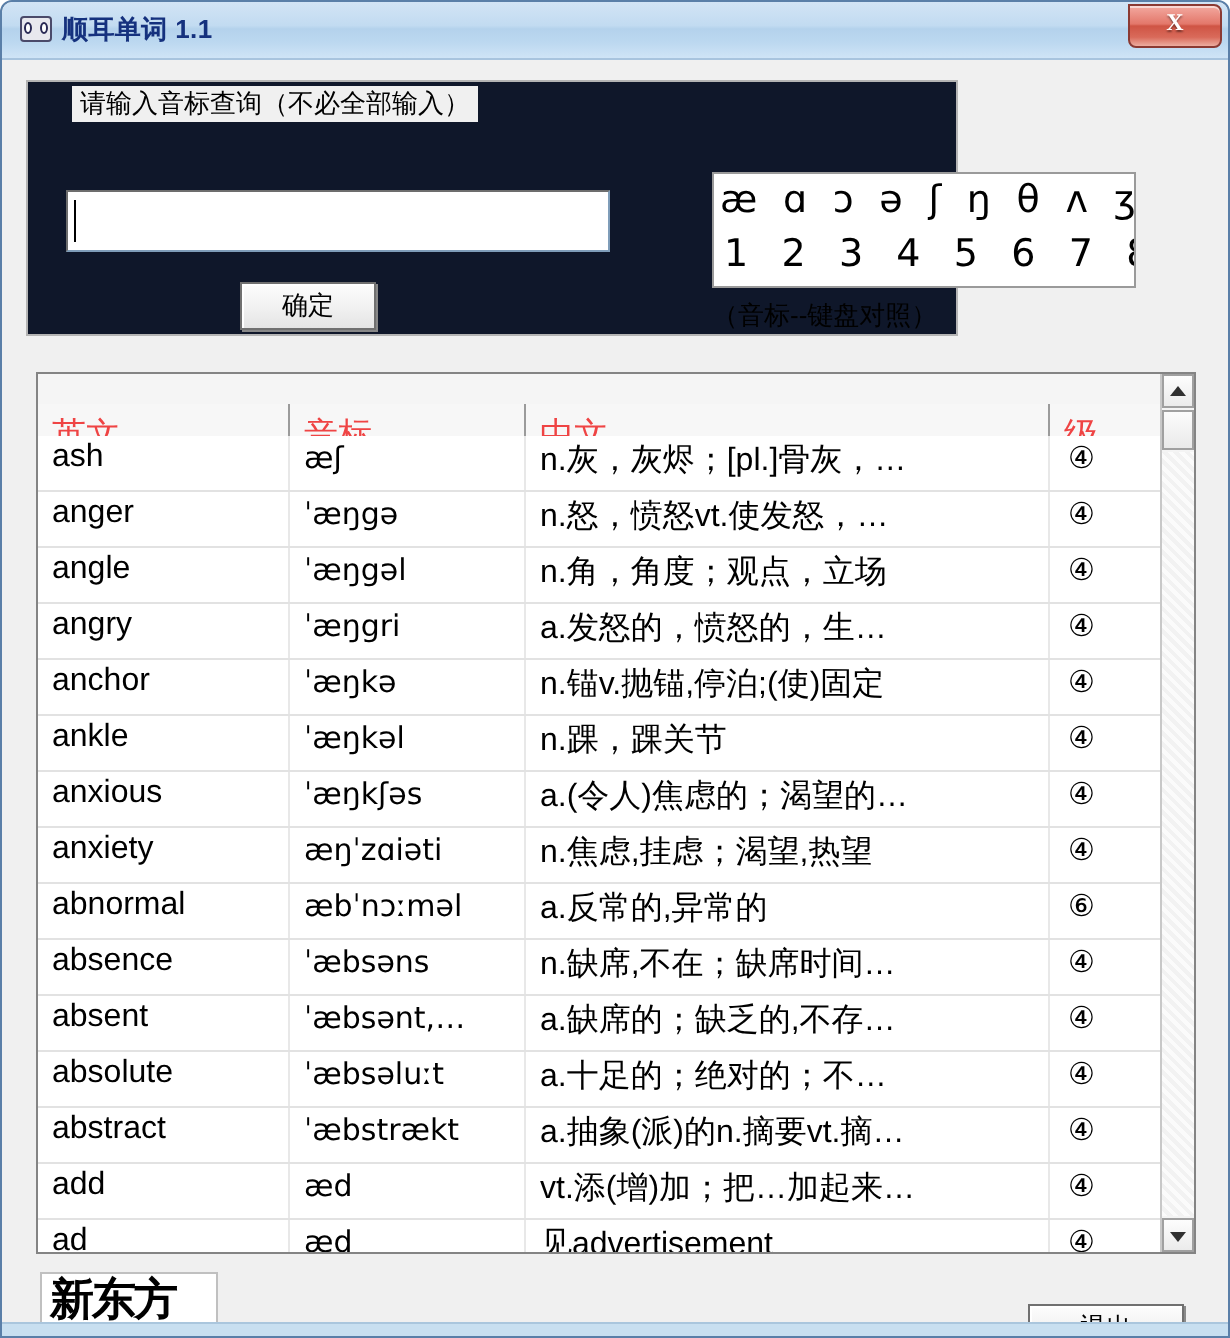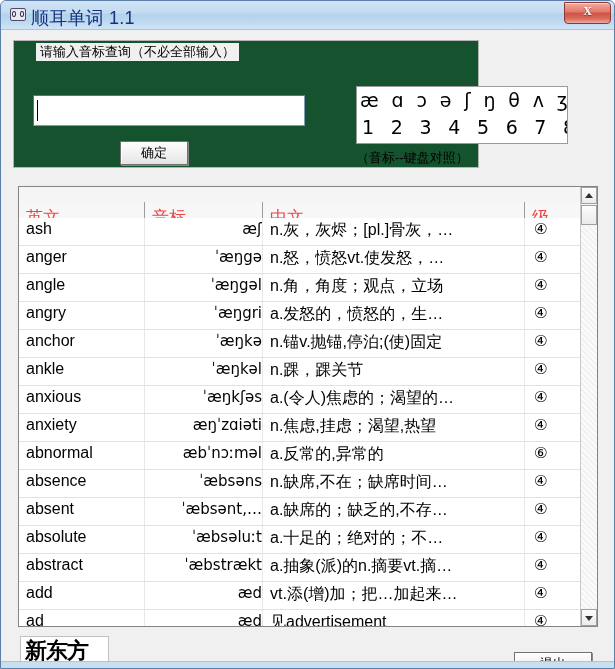--- a/index.html
+++ b/index.html
@@ -55,24 +55,25 @@
     border-radius: 50%;
     background: #ffffff;
     box-sizing: border-box;
   }
   .title-icon::before { left: 1px; }
   .title-icon::after  { right: 1px; }
 
   .title-text {
     position: absolute;
     left: 30px; top: 5px;
-    font-size: 18px;
+    font-size: 13px;
     color: #15317e;
     letter-spacing: 0.2px;
     white-space: nowrap;
+    font-weight: bold;
   }
 
   .close-btn {
     position: absolute;
     right: 3px; top: 1px;
     width: 45px; height: 20px;
     border: 1px solid #8b3a33;
     border-radius: 0 4px 4px 4px;
     background: linear-gradient(to bottom,
         #f3a9a0 0%, #e3776a 45%, #cf5444 50%, #d96a5a 78%, #edada0 100%);
@@ -101,21 +102,21 @@
   }
 
   
   .groupbox {
     position: absolute;
     left: 12px; top: 10px;
     width: 466px;
     height: 128px;
     border: 1px solid #b4b4b4;
     box-sizing: border-box;
-    background: #14532d;
+    background: #0f172a;
   }
   .groupbox-label {
     position: absolute;
     left: 22px; top: 2px;
     background: #f0f0f0;
     padding: 0 4px;
     font-size: 13px;
     color: #000000;
     white-space: nowrap;
   }
@@ -249,21 +250,21 @@
     height: 27px;
     box-sizing: border-box;
     border-right: 1px solid #e8e8e8;
     font-size: 16px;
     color: #000;
     padding: 2px 0 0 7px;
     white-space: nowrap;
     overflow: hidden;
   }
   .c-en    { left: 0;    width: 126px; font-family: "Liberation Sans", sans-serif; }
-  .c-ipa   { left: 126px; width: 118px; font-family: "DejaVu Sans", sans-serif; font-size: 15px; text-align: right; }
+  .c-ipa   { left: 126px; width: 118px; font-family: "DejaVu Sans", sans-serif; font-size: 15px; }
   .c-cn    { left: 244px; width: 262px; }
   .c-lv    { left: 506px; width: 72px; border-right: none; padding-left: 9px;
              font-family: "DejaVu Sans", sans-serif; font-size: 15px; }
 
   
   .vscroll {
     position: absolute;
     right: 0; top: 0;
     width: 17px;
     height: 439px;

